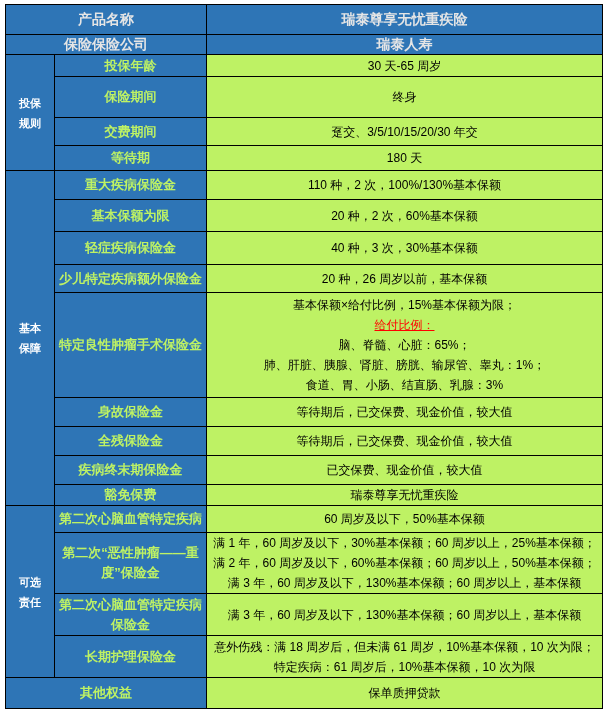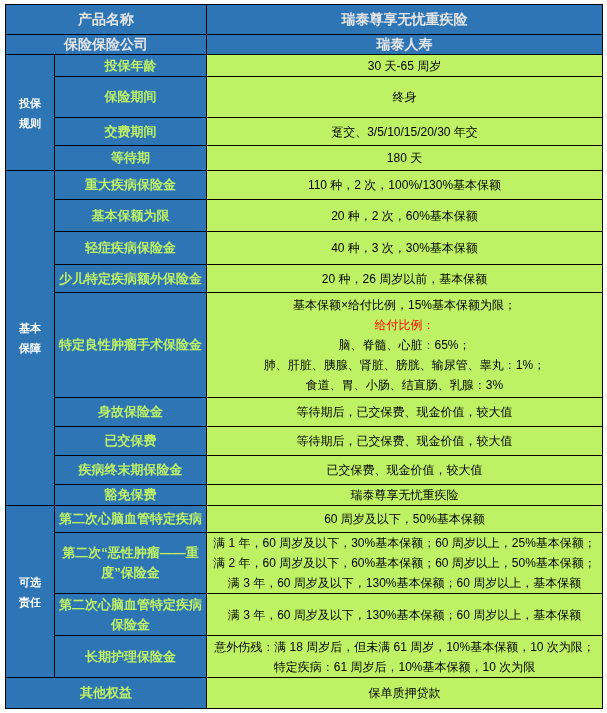--- a/index.html
+++ b/index.html
@@ -32,21 +32,21 @@
       background: #2e75b6; color: #bef264;
       font-weight: bold; font-size: 13px; line-height: 20px;
       white-space: nowrap;
     }
     .val {
       background: #bef264; color: #000000;
       font-size: 12px; line-height: 20px;
       white-space: nowrap;
     }
     .ln { display: block; }
-    .red { color: #ff0000; }
+    .red { color: #ff0000; text-decoration: underline; }
   </style>
 </head>
 <body>
 
 <table class="spec">
   <colgroup>
     <col style="width:49px">
     <col style="width:152px">
     <col style="width:396px">
   </colgroup>
@@ -110,21 +110,21 @@
         <span class="ln">脑、脊髓、心脏：65%；</span>
         <span class="ln">肺、肝脏、胰腺、肾脏、膀胱、输尿管、睾丸：1%；</span>
         <span class="ln">食道、胃、小肠、结直肠、乳腺：3%</span>
       </td>
     </tr>
     <tr style="height:29px">
       <td class="lbl">身故保险金</td>
       <td class="val">等待期后，已交保费、现金价值，较大值</td>
     </tr>
     <tr style="height:29px">
-      <td class="lbl">已交保费</td>
+      <td class="lbl">全残保险金</td>
       <td class="val">等待期后，已交保费、现金价值，较大值</td>
     </tr>
     <tr style="height:29px">
       <td class="lbl">疾病终末期保险金</td>
       <td class="val">已交保费、现金价值，较大值</td>
     </tr>
     <tr style="height:20px">
       <td class="lbl">豁免保费</td>
       <td class="val">瑞泰尊享无忧重疾险</td>
     </tr>

